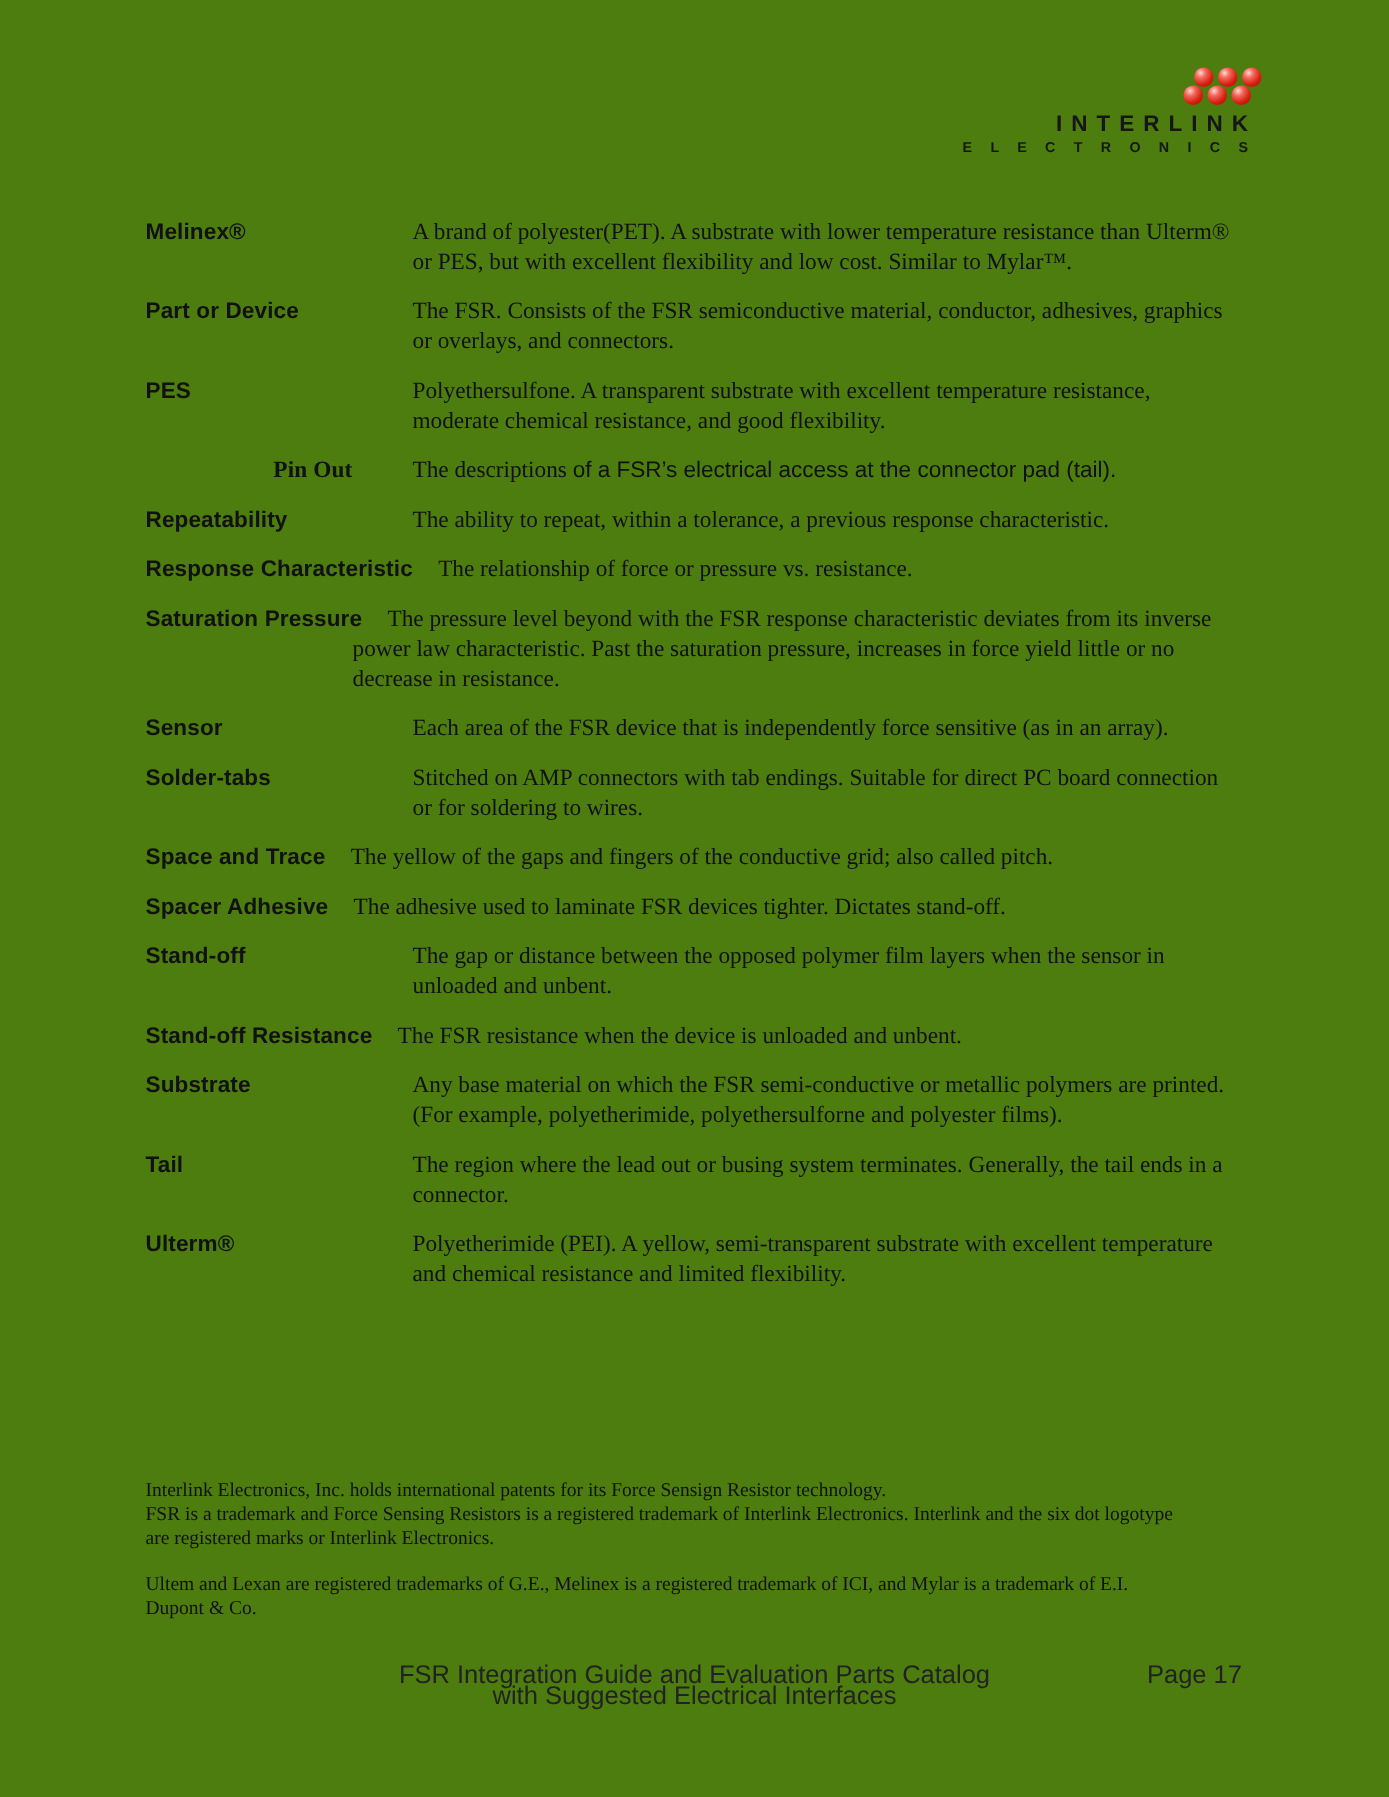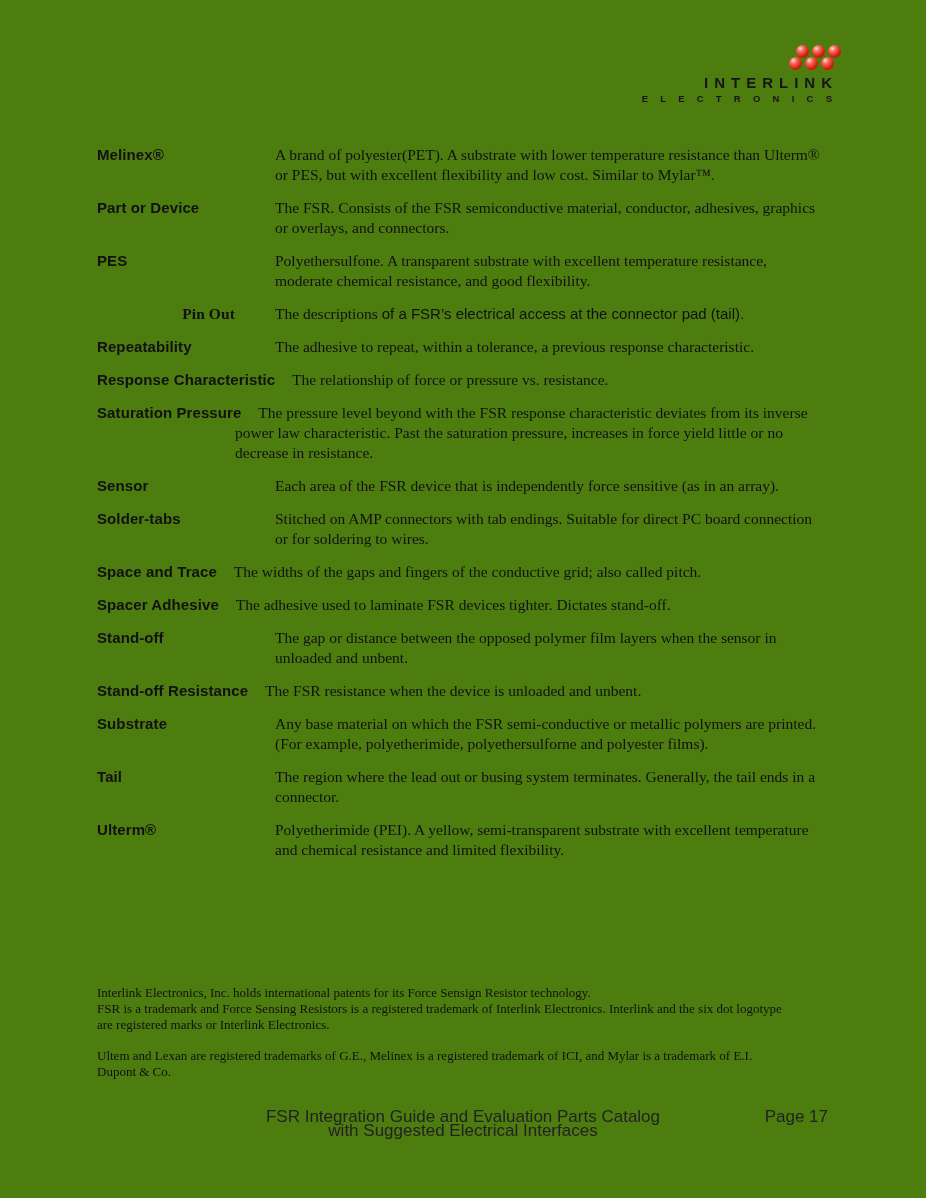--- a/index.html
+++ b/index.html
@@ -112,21 +112,21 @@
       <div class="desc"><span class="d1">Polyethersulfone. A transparent substrate with excellent temperature resistance, moderate chemical resistance, and good flexibility.</span></div>
     </div>
 
     <div class="entry col">
       <div class="term serif">Pin Out</div>
       <div class="desc"><span class="d1">The descriptions </span><span class="d2 sans">of a FSR’s electrical access at the connector pad (tail).</span></div>
     </div>
 
     <div class="entry col">
       <div class="term">Repeatability</div>
-      <div class="desc"><span class="d1">The adhesive to repeat, within a tolerance, a previous response characteristic.</span></div>
+      <div class="desc"><span class="d1">The ability to repeat, within a tolerance, a previous response characteristic.</span></div>
     </div>
 
     <div class="entry inl">
       <div class="term">Response Characteristic</div>
       <div class="desc"><span class="d1">The relationship of force or pressure vs. resistance.</span></div>
     </div>
 
     <div class="entry inl">
       <div class="term">Saturation Pressure</div>
       <div class="desc"><span class="d1">The pressure level beyond with the FSR response characteristic deviates from its inverse power law characteristic. Past the saturation pressure, increases in force yield little or no decrease in resistance.</span></div>
@@ -137,21 +137,21 @@
       <div class="desc"><span class="d1">Each area of the FSR device that is independently force sensitive (as in an array).</span></div>
     </div>
 
     <div class="entry col">
       <div class="term">Solder-tabs</div>
       <div class="desc"><span class="d1">Stitched on AMP connectors with tab endings. Suitable for direct PC board connection or for soldering to wires.</span></div>
     </div>
 
     <div class="entry inl">
       <div class="term">Space and Trace</div>
-      <div class="desc"><span class="d1">The widths of the gaps and fingers of the conductive grid; also called pitch.</span></div>
+      <div class="desc"><span class="d1">The yellow of the gaps and fingers of the conductive grid; also called pitch.</span></div>
     </div>
 
     <div class="entry inl">
       <div class="term">Spacer Adhesive</div>
       <div class="desc"><span class="d1">The adhesive used to laminate FSR devices tighter. Dictates stand-off.</span></div>
     </div>
 
     <div class="entry col">
       <div class="term">Stand-off</div>
       <div class="desc"><span class="d1">The gap or distance between the opposed polymer film layers when the sensor in unloaded and unbent.</span></div>

